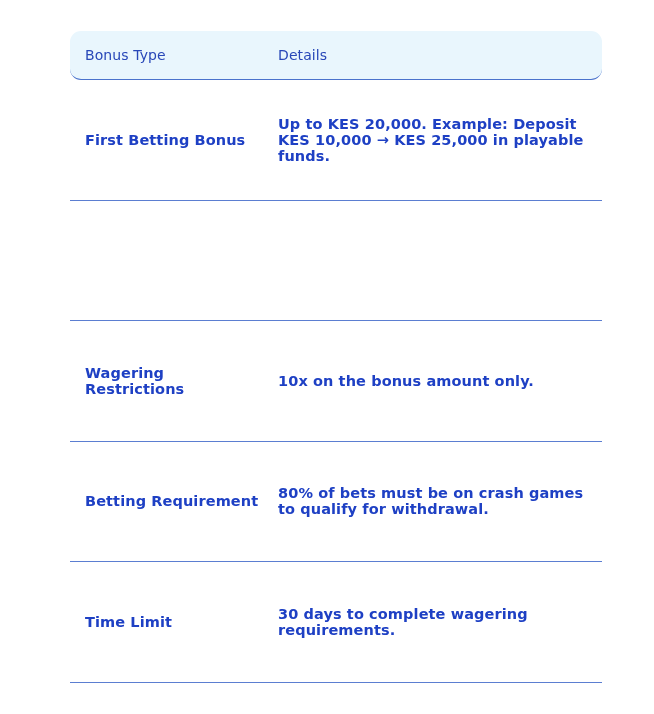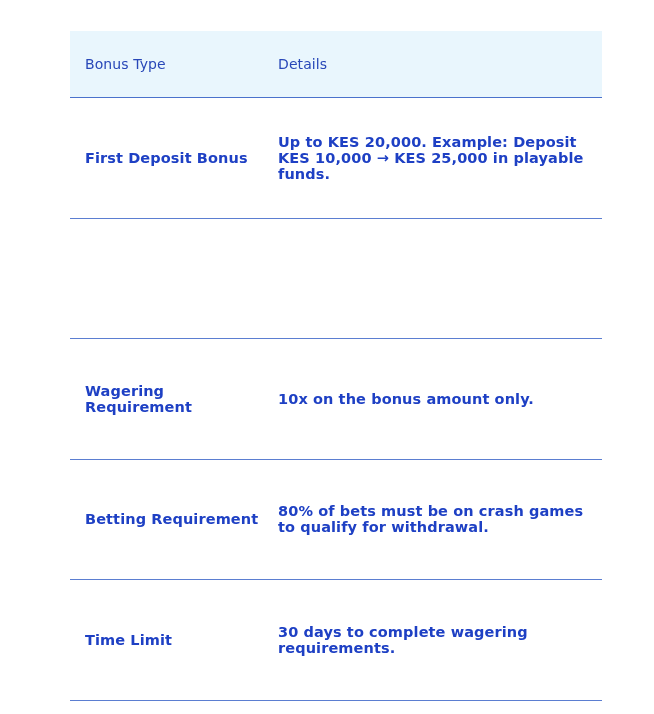--- a/index.html
+++ b/index.html
@@ -15,25 +15,26 @@
     position: absolute;
     left: 70px;
     top: 31px;
     width: 532px;
   }
   .thead {
     display: grid;
     grid-template-columns: 178px 1fr;
     column-gap: 15px;
     padding: 0 15px;
-    height: 67px;
+    height: 49px;
     align-items: center;
     background: #e9f6fd;
     border-bottom: 1.5px solid #4a72cc;
     box-sizing: border-box;
+    border-radius: 11px;
   }
   .th {
     color: #2847b8;
     font-size: 14px;
     font-weight: 400;
     letter-spacing: 0.1px;
   }
   .trow {
     display: grid;
     grid-template-columns: 178px 1fr;
@@ -58,29 +59,29 @@
 <body>
 
 <div class="bonus-table">
 
   <div class="thead">
     <div class="th">Bonus Type</div>
     <div class="th">Details</div>
   </div>
 
   <div class="trow">
-    <div class="cell-type">First Deposit Bonus</div>
+    <div class="cell-type">First Betting Bonus</div>
     <div class="cell-details">Up to KES 20,000. Example: Deposit KES 10,000 → KES 25,000 in playable funds.</div>
   </div>
 
   <div class="trow">
   </div>
 
   <div class="trow">
-    <div class="cell-type">Wagering Requirement</div>
+    <div class="cell-type">Wagering Restrictions</div>
     <div class="cell-details">10x on the bonus amount only.</div>
   </div>
 
   <div class="trow">
     <div class="cell-type">Betting Requirement</div>
     <div class="cell-details">80% of bets must be on crash games to qualify for withdrawal.</div>
   </div>
 
   <div class="trow">
     <div class="cell-type">Time Limit</div>

